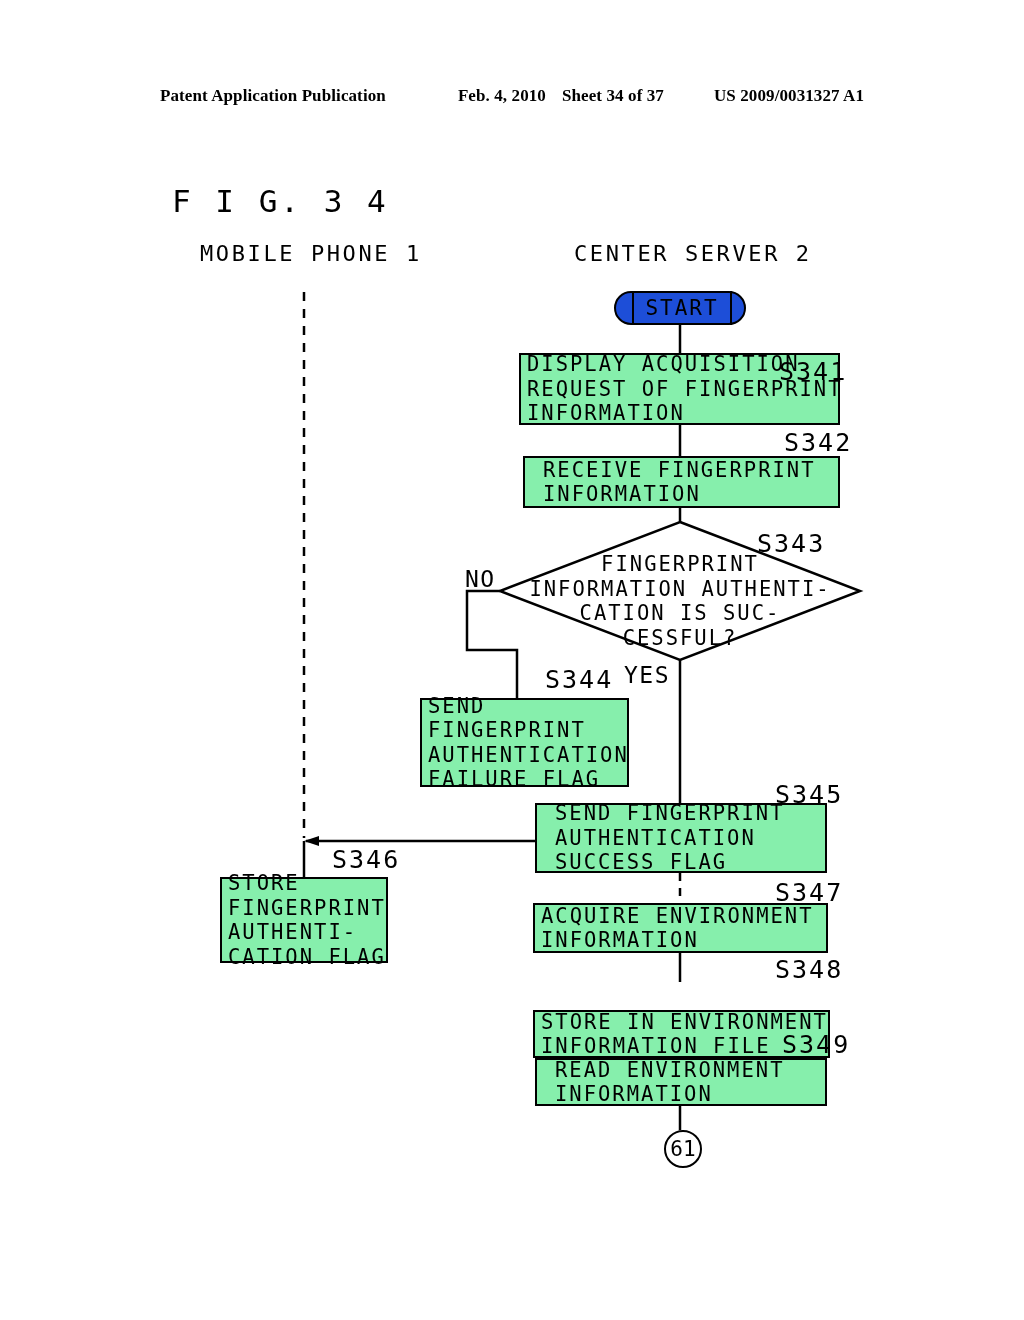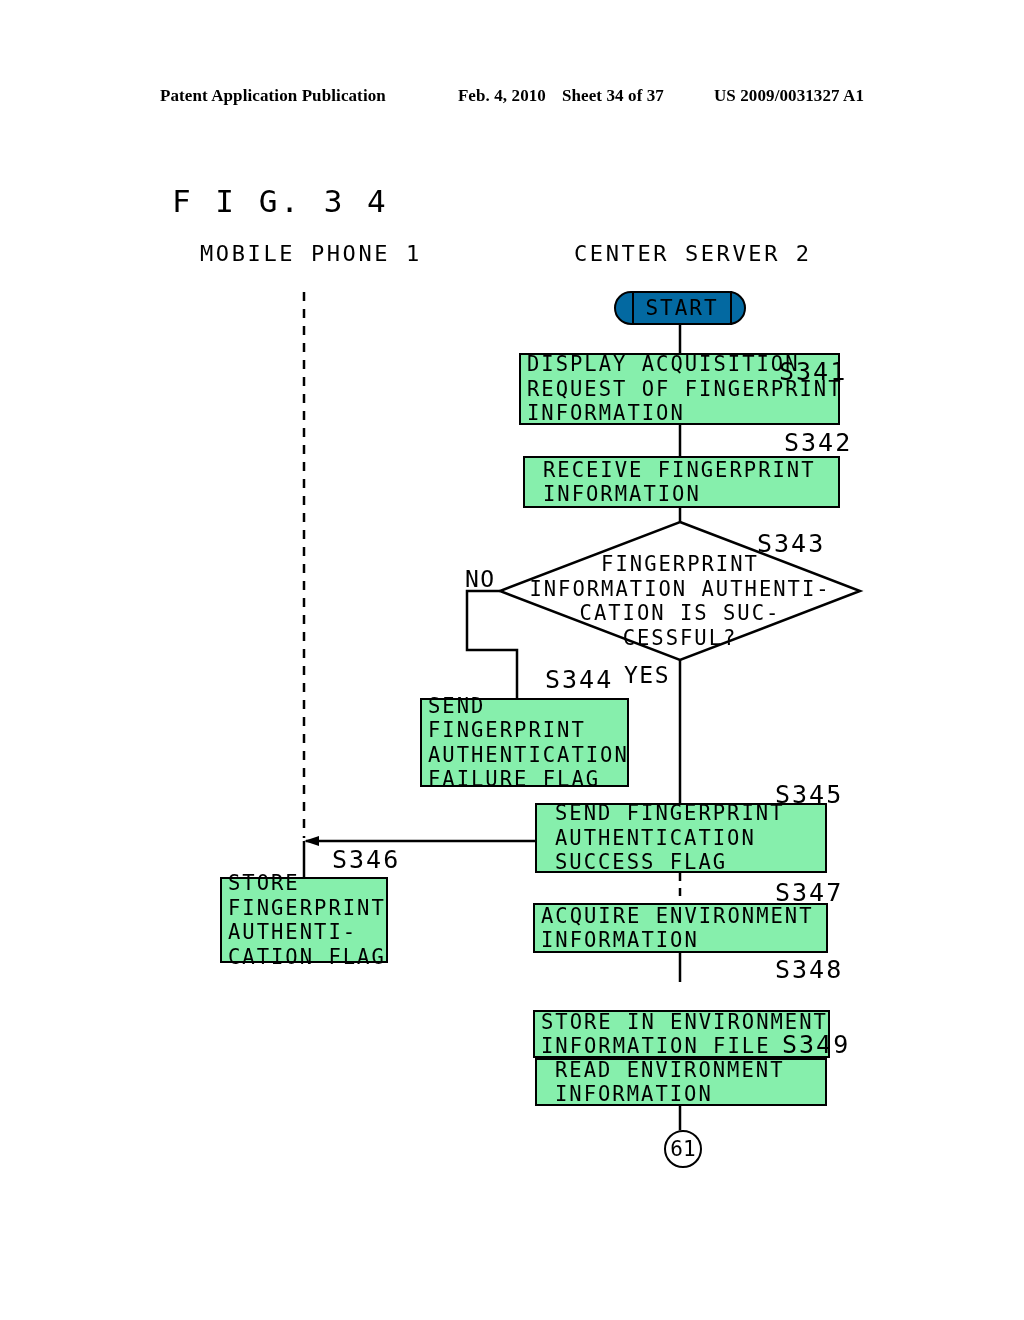--- a/index.html
+++ b/index.html
@@ -91,21 +91,21 @@
   
   #node-start {
     position: absolute;
     left: 602px;
     top: 291px;
     width: 132px;
     height: 34px;
     border: 2.5px solid #000;
     border-radius: 18px;
     box-sizing: border-box;
-    background: #0369a1;
+    background: #1d4ed8;
   }
   #node-start .term-inner {
     position: absolute;
     left: 16px;
     top: -2.5px;
     width: 100px;
     height: 34px;
     border-left: 2.5px solid #000;
     border-right: 2.5px solid #000;
     box-sizing: border-box;

